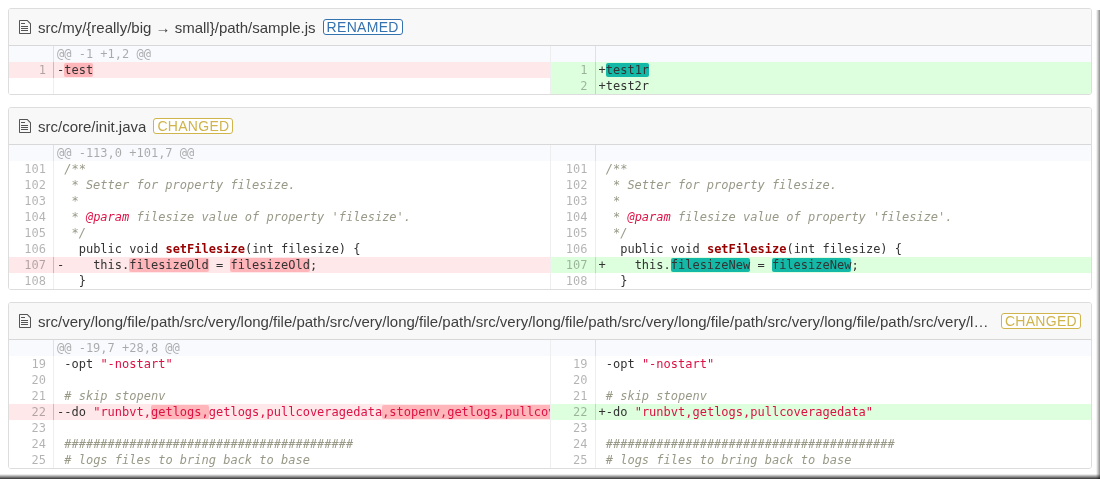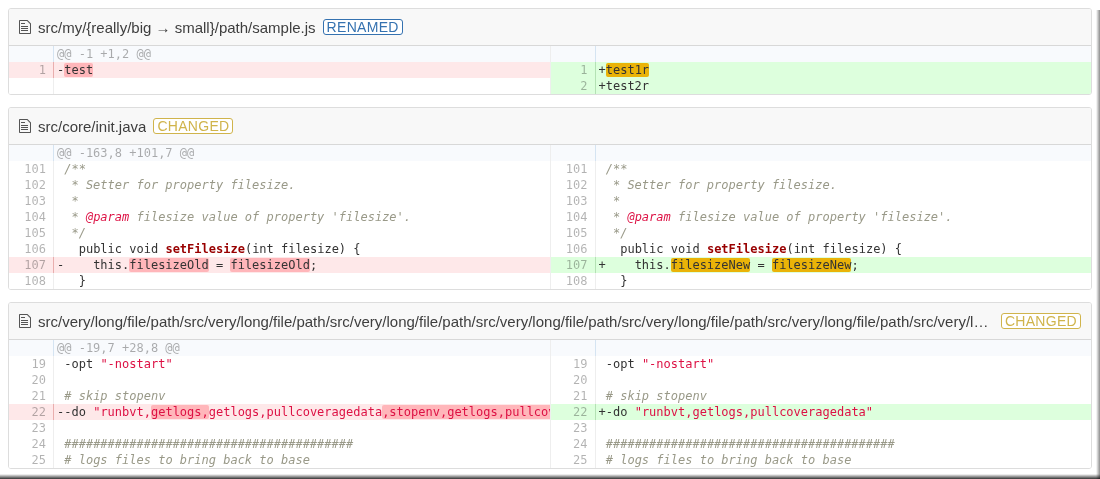--- a/index.html
+++ b/index.html
@@ -44,21 +44,21 @@
   .row.del .num{background:#fee8e9;border-color:#e9aeae;}
   .row.ins{background:#ddffdd;}
   .row.ins .num{background:#ddffdd;border-color:#b4e2b4;}
   .row.cntx,.row.empty{background:#fff;}
   .kw{font-weight:normal;color:#333;}
   .title{font-weight:bold;color:#900;}
   .str{color:#d14;}
   .cmt{color:#999988;font-style:italic;}
   .doc{color:#d14;font-style:italic;}
   .hl-del{background:#ffb6ba;border-radius:2px;}
-  .hl-ins{background:#eab308;border-radius:2px;text-align:right;}
+  .hl-ins{background:#14b8a6;border-radius:2px;text-align:right;}
   .shadow-bottom{
     position:absolute;left:0;right:0;bottom:0;height:5px;pointer-events:none;
     background:linear-gradient(to bottom,rgba(0,0,0,0),rgba(0,0,0,.8));
   }
   .shadow-right{
     position:absolute;top:10px;right:0;bottom:0;width:4px;pointer-events:none;
     background:linear-gradient(to right,rgba(0,0,0,0),rgba(0,0,0,.45));
   }
 </style>
 </head>
@@ -115,21 +115,21 @@
           <path d="M6 5H2V4h4v1zM2 8h7V7H2v1zm0 2h7V9H2v1zm0 2h7v-1H2v1zm10-7.5V14c0 .55-.45 1-1 1H1c-.55 0-1-.45-1-1V2c0-.55.45-1 1-1h7.5L12 4.5zm-1 .5L8 2H1v12h10V5z"></path>
         </svg>
       </span>
       <span class="file-name">src/core/init.java</span>
       <span class="tag tag-gold">CHANGED</span>
     </header>
     <div class="diff">
         <div class="pane pane-left">
           <div class="row info">
             <span class="num"></span>
-            <div class="code"><span>@@ -163,8 +101,7 @@</span></div>
+            <div class="code"><span>@@ -113,0 +101,7 @@</span></div>
           </div>
           <div class="row cntx">
             <span class="num">101</span>
             <div class="code"><span class="cmt"> /**</span></div>
           </div>
           <div class="row cntx">
             <span class="num">102</span>
             <div class="code"><span class="cmt">  * Setter for property filesize.</span></div>
           </div>
           <div class="row cntx">

